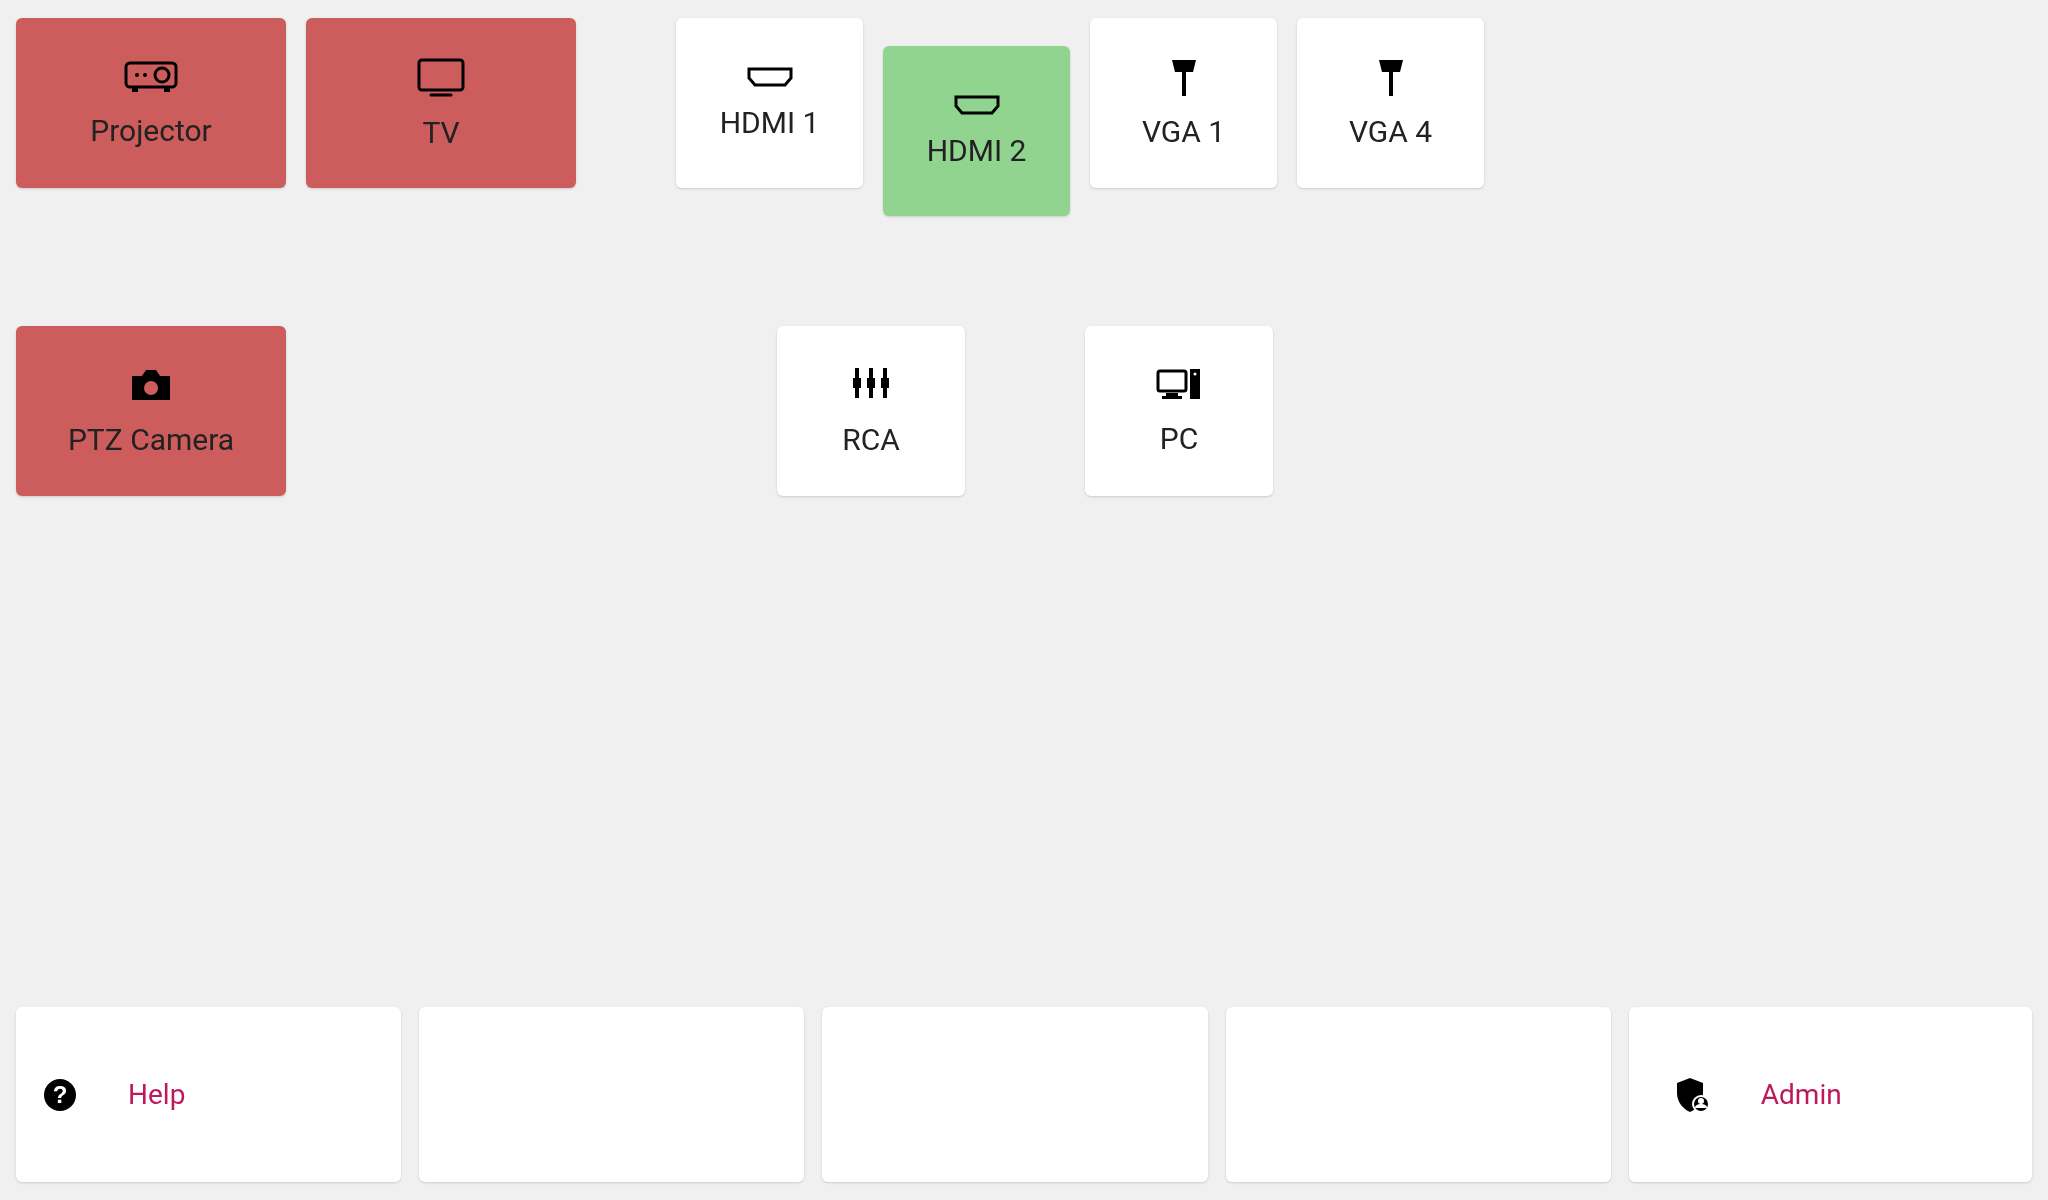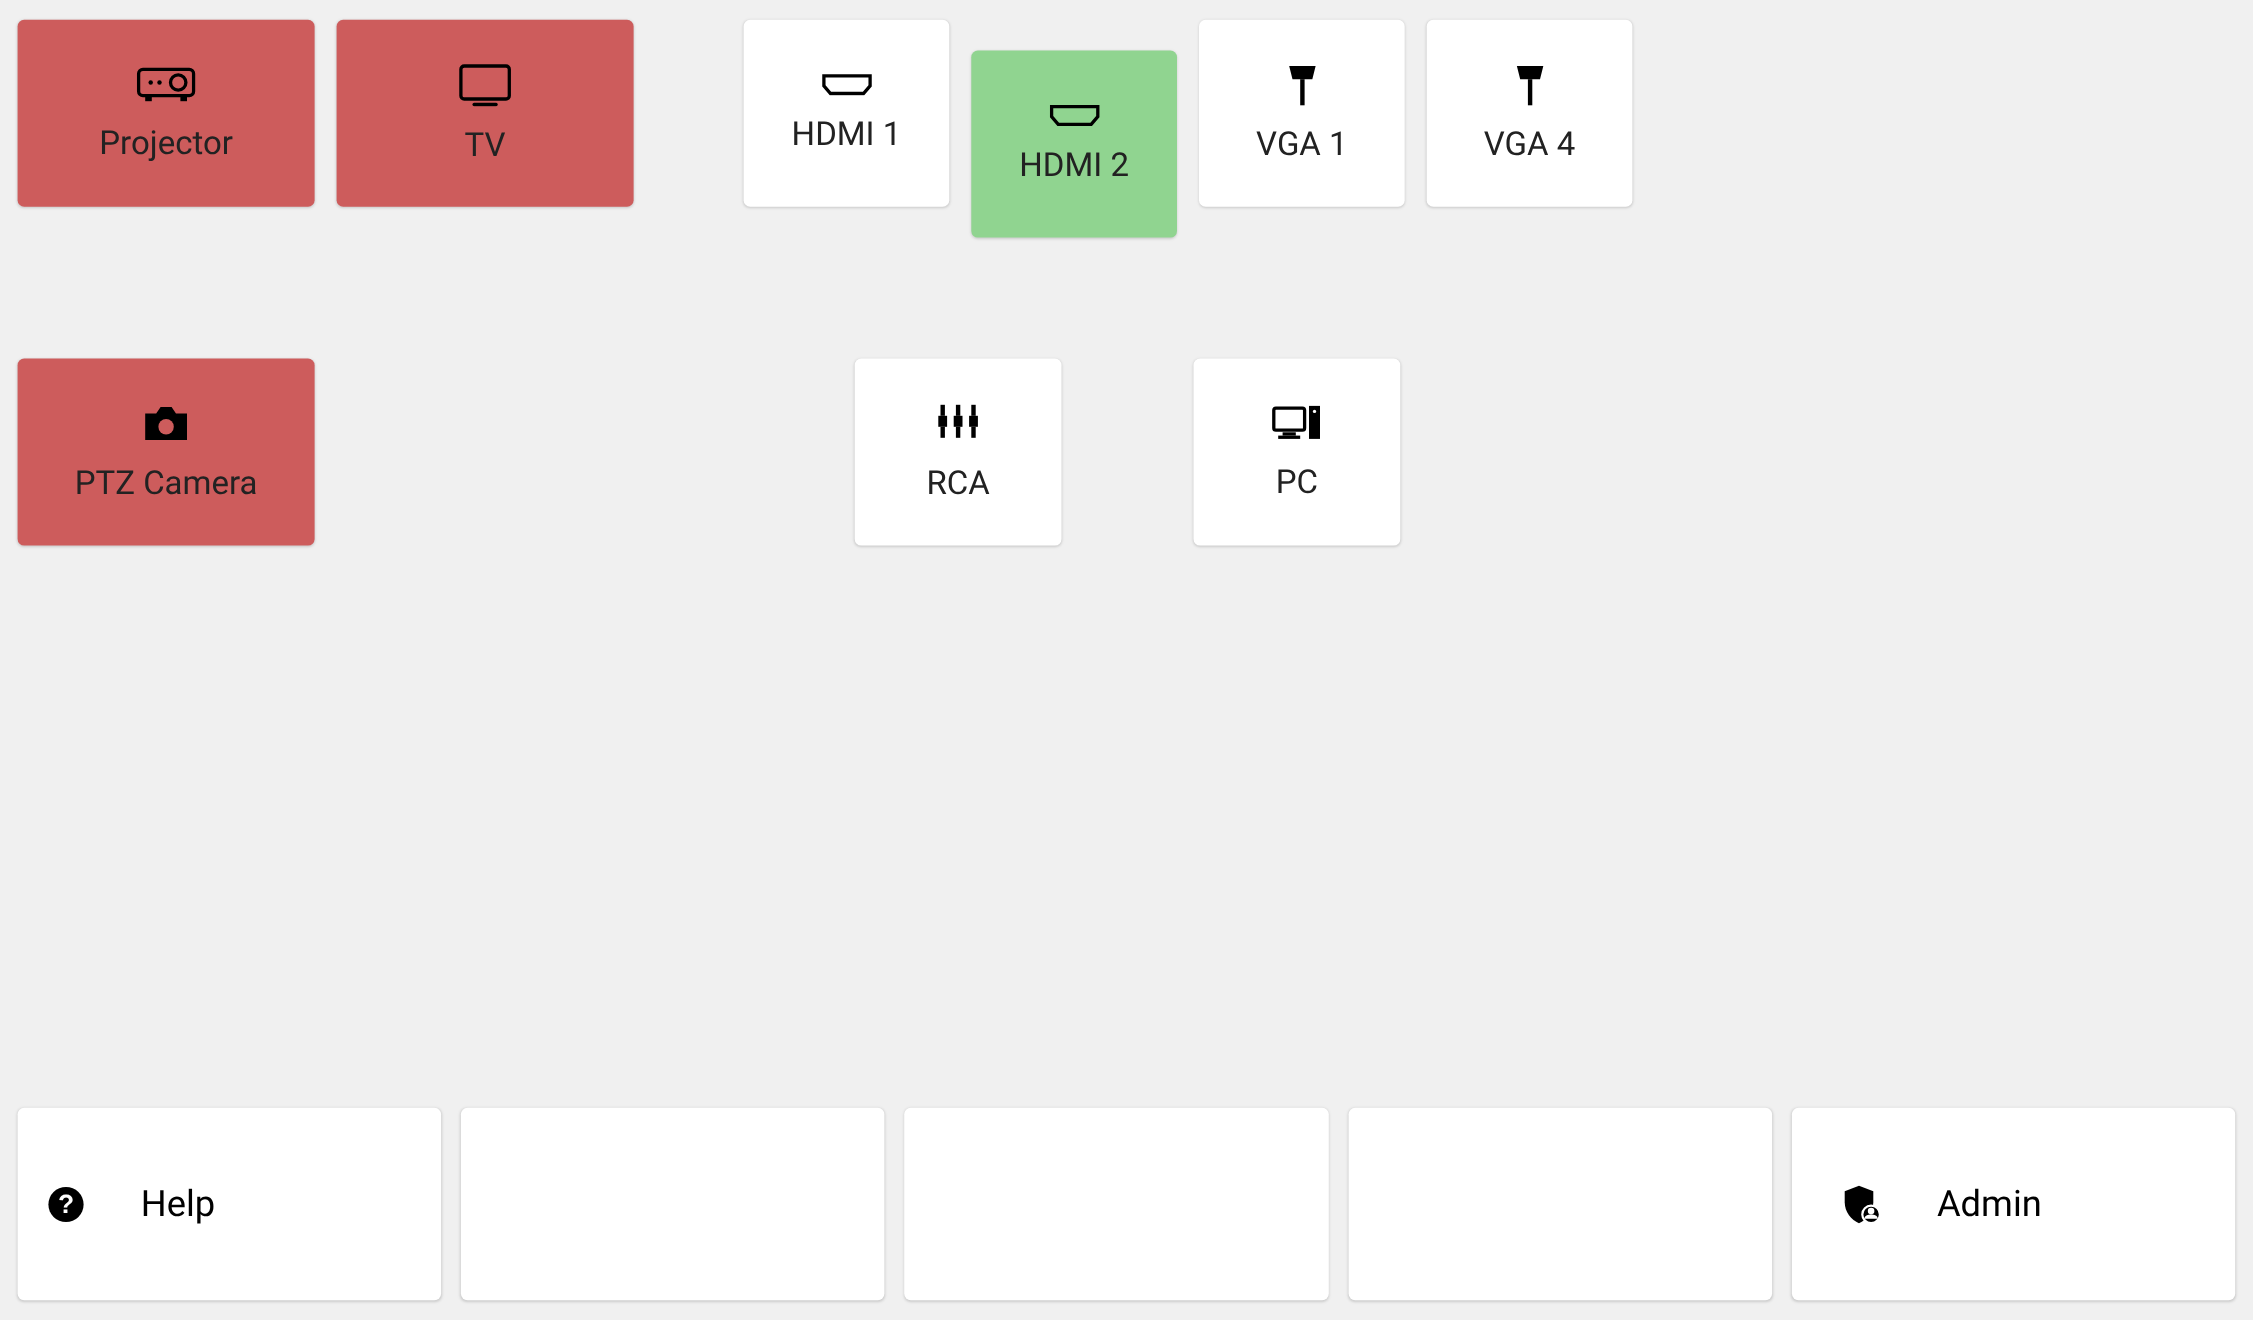--- a/index.html
+++ b/index.html
@@ -90,22 +90,22 @@
       cursor: pointer;
     }
     .bottom-tile.empty {
       cursor: default;
     }
     .bottom-tile.admin {
       justify-content: flex-start;
       padding-left: 44px;
     }
     .bottom-tile .label {
-      font-size: 33px;
-      color: #000000;
+      font-size: 28px;
+      color: #be185d;
     }
     .icon {
       display: flex;
       align-items: center;
       justify-content: center;
     }
     svg {
       display: block;
     }
   </style>

